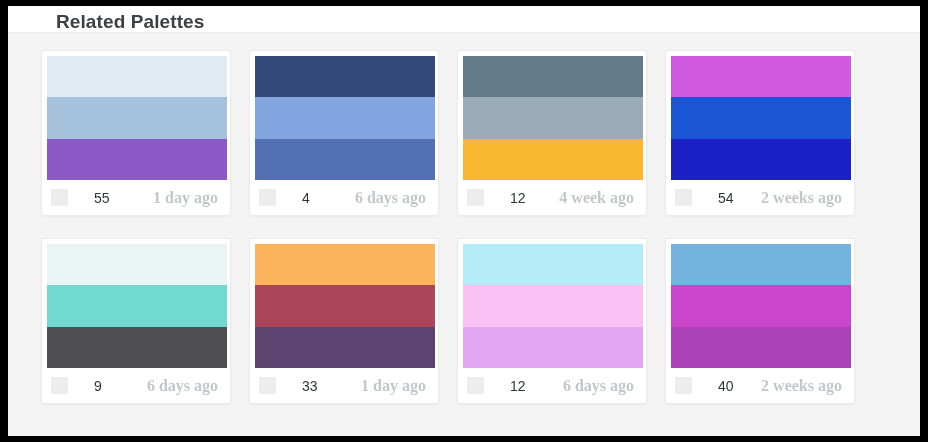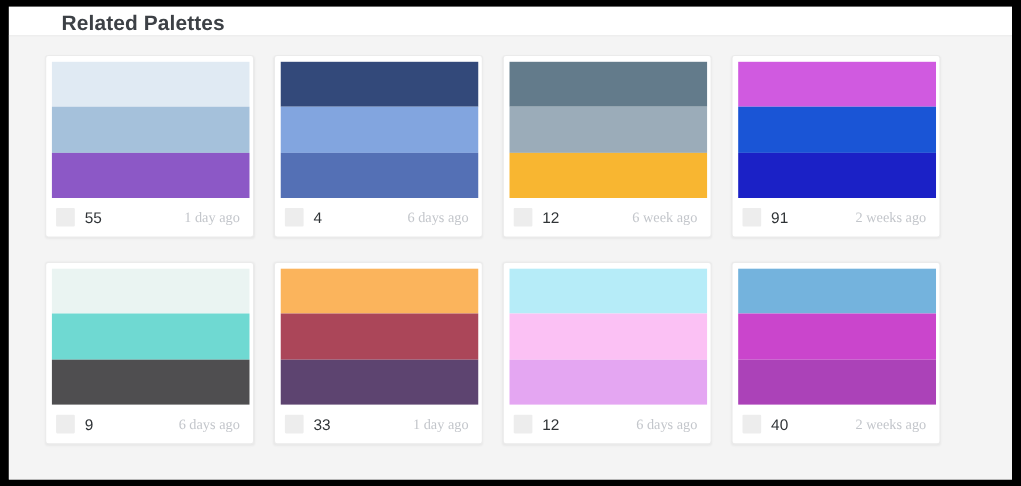--- a/index.html
+++ b/index.html
@@ -93,32 +93,33 @@
 
   .like-icon {
     width: 17px;
     height: 17px;
     background: #ededed;
     border-radius: 1px;
     flex: 0 0 auto;
   }
 
   .like-count {
-    margin-left: 9px;
+    margin-left: 26px;
     font-size: 14px;
     color: #2f3336;
     font-family: "Liberation Sans", sans-serif;
   }
 
   .timestamp {
     margin-left: auto;
-    font-size: 13px;
+    font-size: 16px;
     color: #c3c6cb;
     font-family: "Liberation Serif", serif;
     white-space: nowrap;
+    font-weight: bold;
   }
 </style>
 </head>
 <body>
 
 <div id="app-frame">
 
   <div id="section-title">Related Palettes</div>
 
   <div id="palette-panel">
@@ -149,32 +150,32 @@
         </div>
         <div class="palette-card">
           <div class="swatch-stack">
             <div class="swatch-band" title="#637b8b" style="background: rgb(99, 123, 139);"></div>
             <div class="swatch-band" title="#9bacb9" style="background: rgb(155, 172, 185);"></div>
             <div class="swatch-band" title="#f8b631" style="background: rgb(248, 182, 49);"></div>
           </div>
           <div class="card-footer">
             <span class="like-icon"></span>
             <span class="like-count">12</span>
-            <span class="timestamp">6 week ago</span>
+            <span class="timestamp">4 week ago</span>
           </div>
         </div>
         <div class="palette-card">
           <div class="swatch-stack">
             <div class="swatch-band" title="#d05ae0" style="background: rgb(208, 90, 224);"></div>
             <div class="swatch-band" title="#1a55d6" style="background: rgb(26, 85, 214);"></div>
             <div class="swatch-band" title="#1b21c6" style="background: rgb(27, 33, 198);"></div>
           </div>
           <div class="card-footer">
             <span class="like-icon"></span>
-            <span class="like-count">91</span>
+            <span class="like-count">54</span>
             <span class="timestamp">2 weeks ago</span>
           </div>
         </div>
         <div class="palette-card">
           <div class="swatch-stack">
             <div class="swatch-band" title="#eaf4f2" style="background: rgb(234, 244, 242);"></div>
             <div class="swatch-band" title="#6fd9d2" style="background: rgb(111, 217, 210);"></div>
             <div class="swatch-band" title="#4f4e50" style="background: rgb(79, 78, 80);"></div>
           </div>
           <div class="card-footer">

